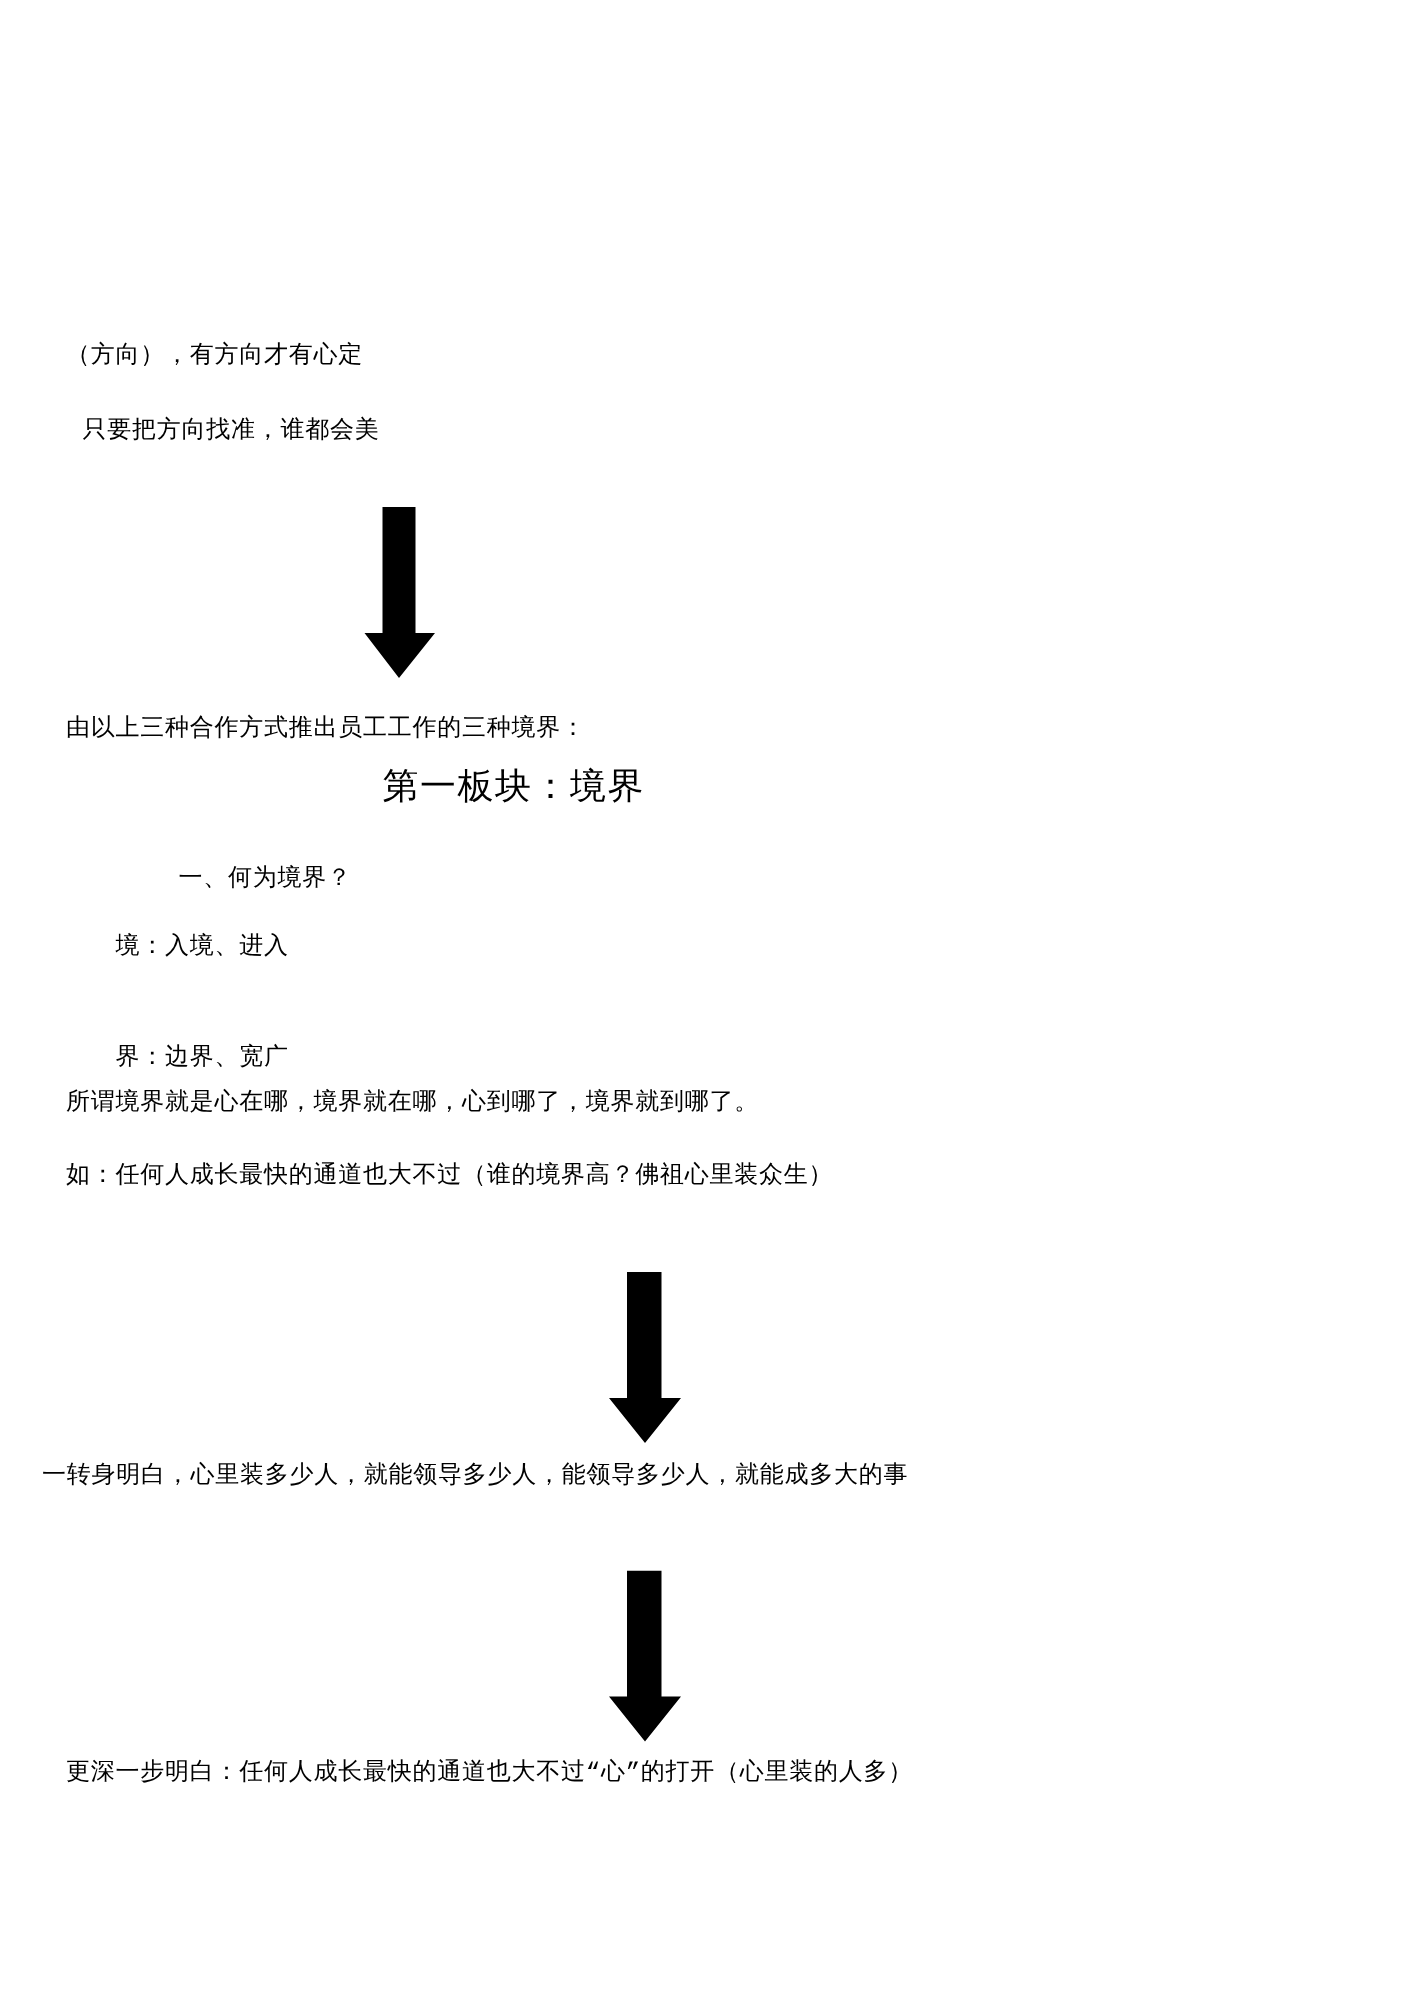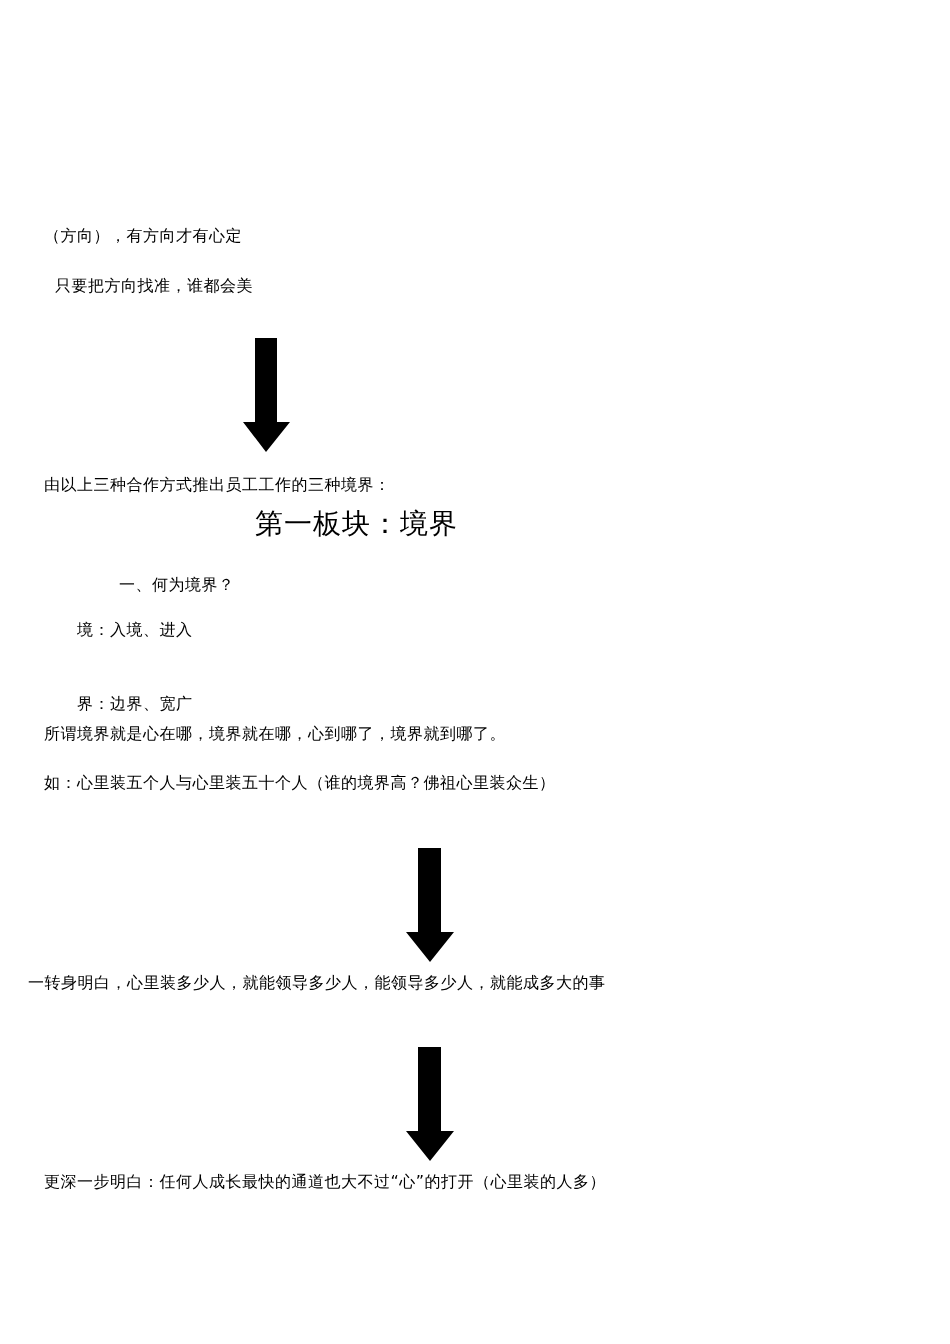--- a/index.html
+++ b/index.html
@@ -1,19 +1,19 @@
 <!DOCTYPE html>
 <html><head>
   <meta charset="utf-8">
   <style>
     html, body { margin: 0; padding: 0; background: #ffffff; }
     body { width: 950px; height: 1344px; position: relative; overflow: hidden;
            font-family: "DejaVu Sans", "Liberation Sans", sans-serif; color: #000; }
     .line { position: absolute; white-space: nowrap; font-size: 16px; line-height: 24px; letter-spacing: 0.5px; }
-    .title { position: absolute; white-space: nowrap; font-size: 28px; line-height: 38px; letter-spacing: 1px; }
+    .title { position: absolute; white-space: nowrap; font-size: 24px; line-height: 38px; letter-spacing: 1px; }
     .arrow { position: absolute; }
   </style>
 </head>
 <body>
 
 <div>
 
   <div class="line" style="left:44px; top:224px;">（方向），有方向才有心定</div>
   <div class="line" style="left:55px; top:274px;">只要把方向找准，谁都会美</div>
 
@@ -21,27 +21,27 @@
     <polygon points="13,0 35,0 35,84 48,84 24,114 1,84 13,84" fill="#000"></polygon>
   </svg>
 
   <div class="line" style="left:44px; top:473px;">由以上三种合作方式推出员工工作的三种境界：</div>
   <div class="title" style="left:255px; top:505px;">第一板块：境界</div>
 
   <div class="line" style="left:77px; top:573px;margin-left:42px;">一、何为境界？</div>
   <div class="line" style="left:77px; top:618px;">境：入境、进入</div>
   <div class="line" style="left:77px; top:672px;margin-top:20px;">界：边界、宽广</div>
   <div class="line" style="left:44px; top:722px;">所谓境界就是心在哪，境界就在哪，心到哪了，境界就到哪了。</div>
-  <div class="line" style="left:44px; top:771px;">如：心里装五个人与心里装五十个人（谁的境界高？佛祖心里装众生）</div>
+  <div class="line" style="left:44px; top:771px;">如：任何人成长最快的通道也大不过（谁的境界高？佛祖心里装众生）</div>
 
   <svg class="arrow" style="left:405px; top:848px;" width="50" height="116" viewBox="0 0 50 116">
     <polygon points="13,0 36,0 36,84 49,84 25,114 1,84 13,84" fill="#000"></polygon>
   </svg>
 
   <div class="line" style="left:28px; top:971px;">一转身明白，心里装多少人，就能领导多少人，能领导多少人，就能成多大的事</div>
 
   <svg class="arrow" style="left:405px; top:1047px;" width="50" height="116" viewBox="0 0 50 116">
     <polygon points="13,0 36,0 36,84 49,84 25,114 1,84 13,84" fill="#000"></polygon>
   </svg>
 
-  <div class="line" style="left:44px; top:1170px;">更深一步明白：任何人成长最快的通道也大不过“心”的打开（心里装的人多）</div>
+  <div class="line" style="left:44px; top:1170px;font-family:Liberation Mono, monospace;">更深一步明白：任何人成长最快的通道也大不过“心”的打开（心里装的人多）</div>
 
 </div>
 
 </body></html>

